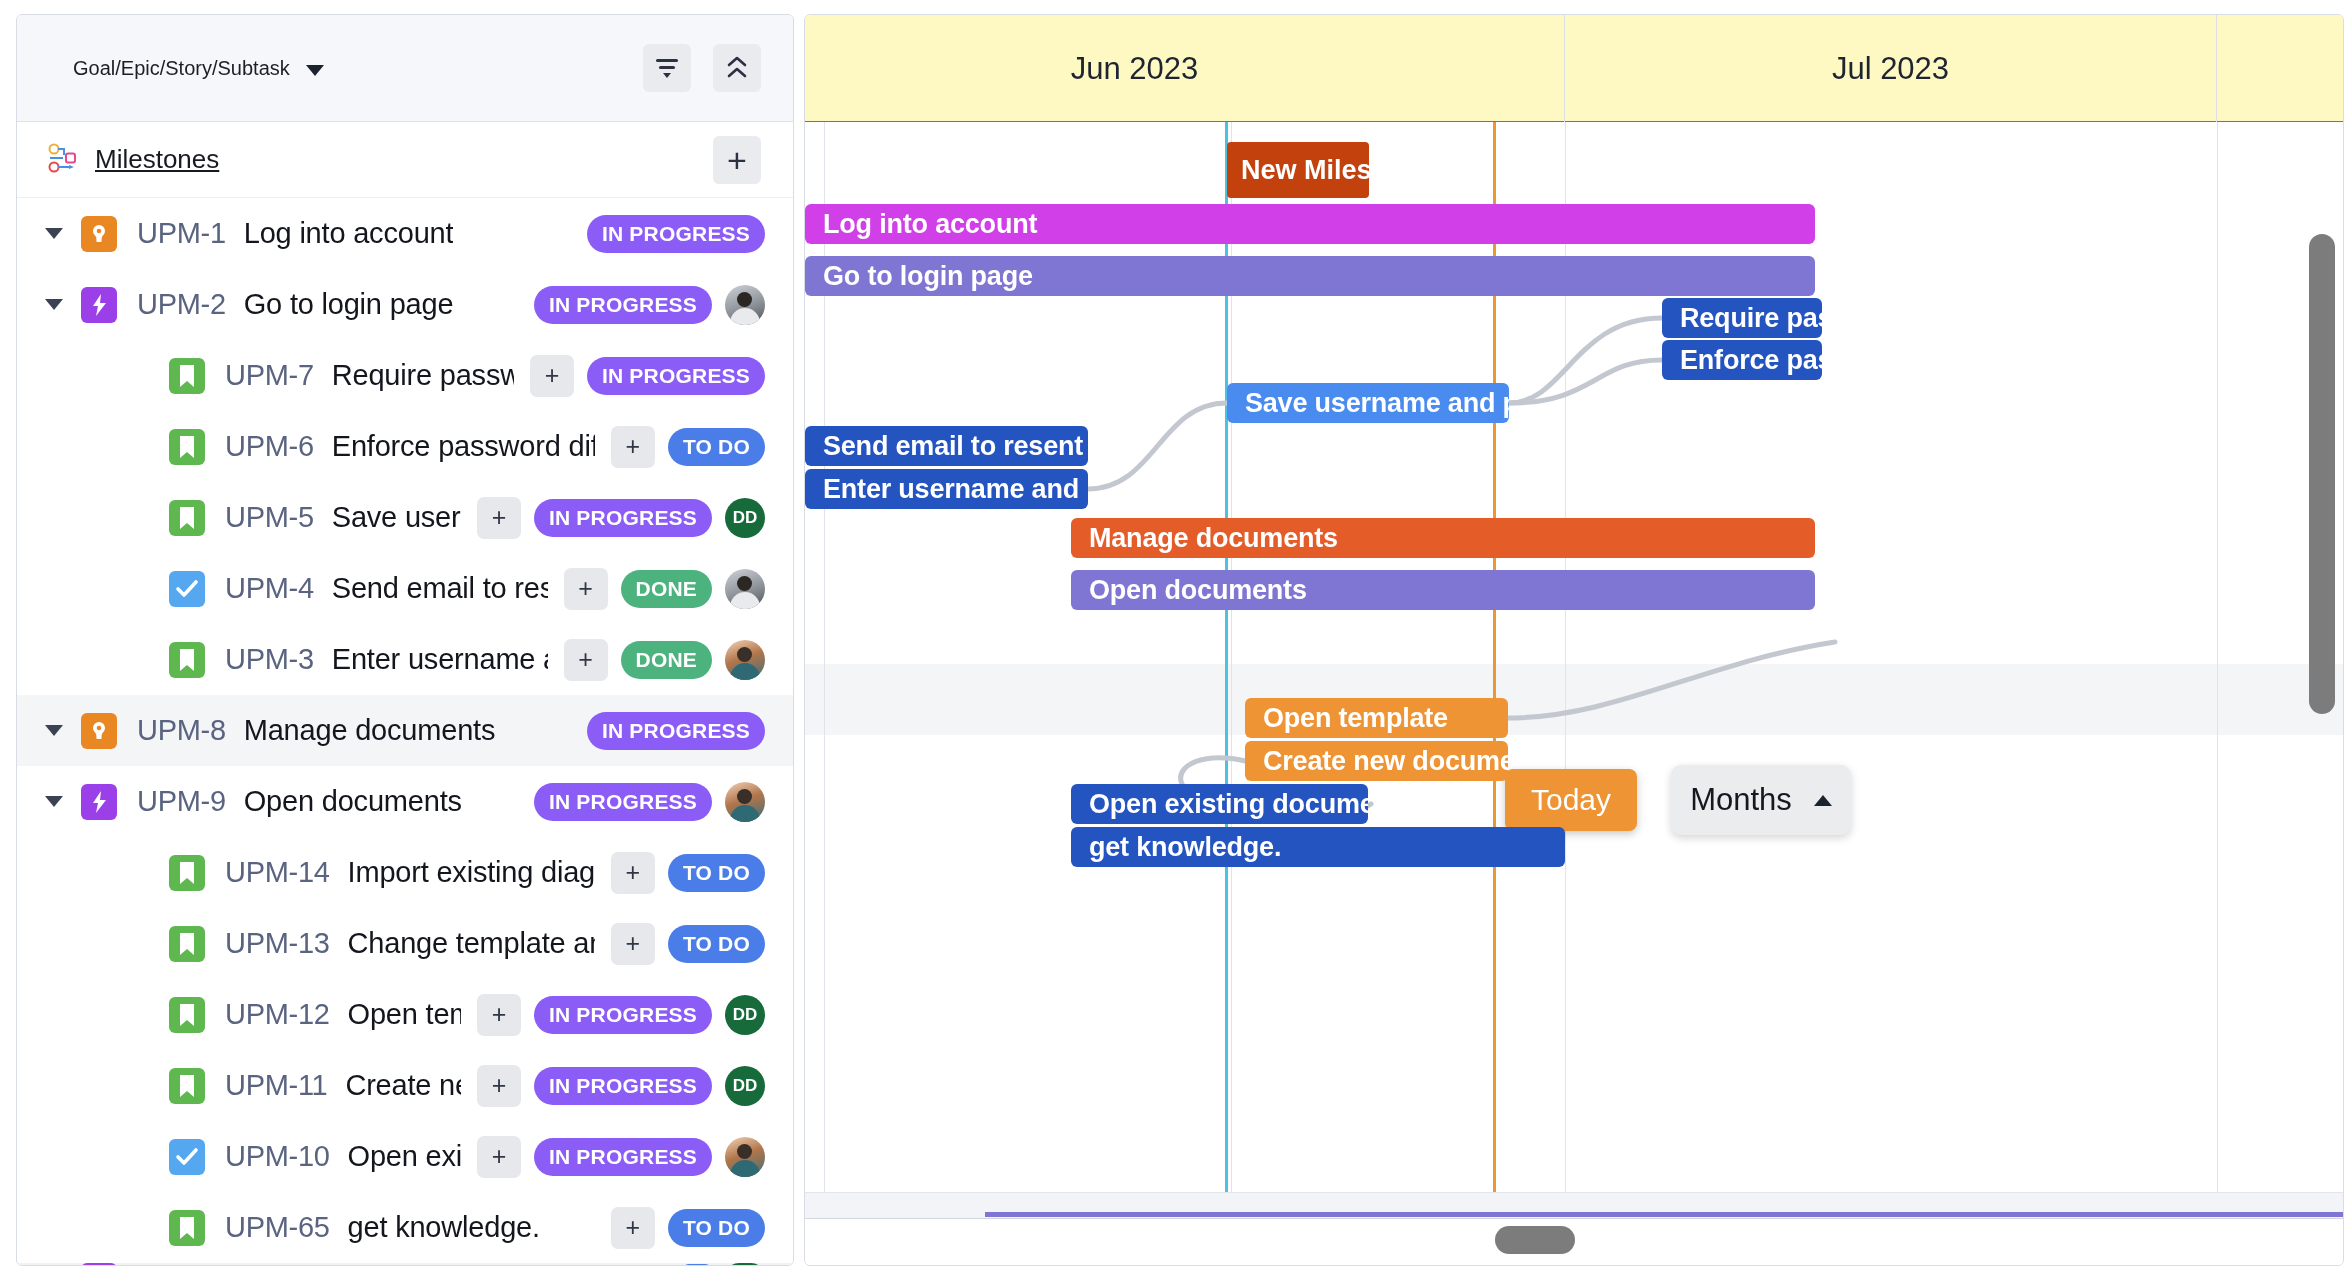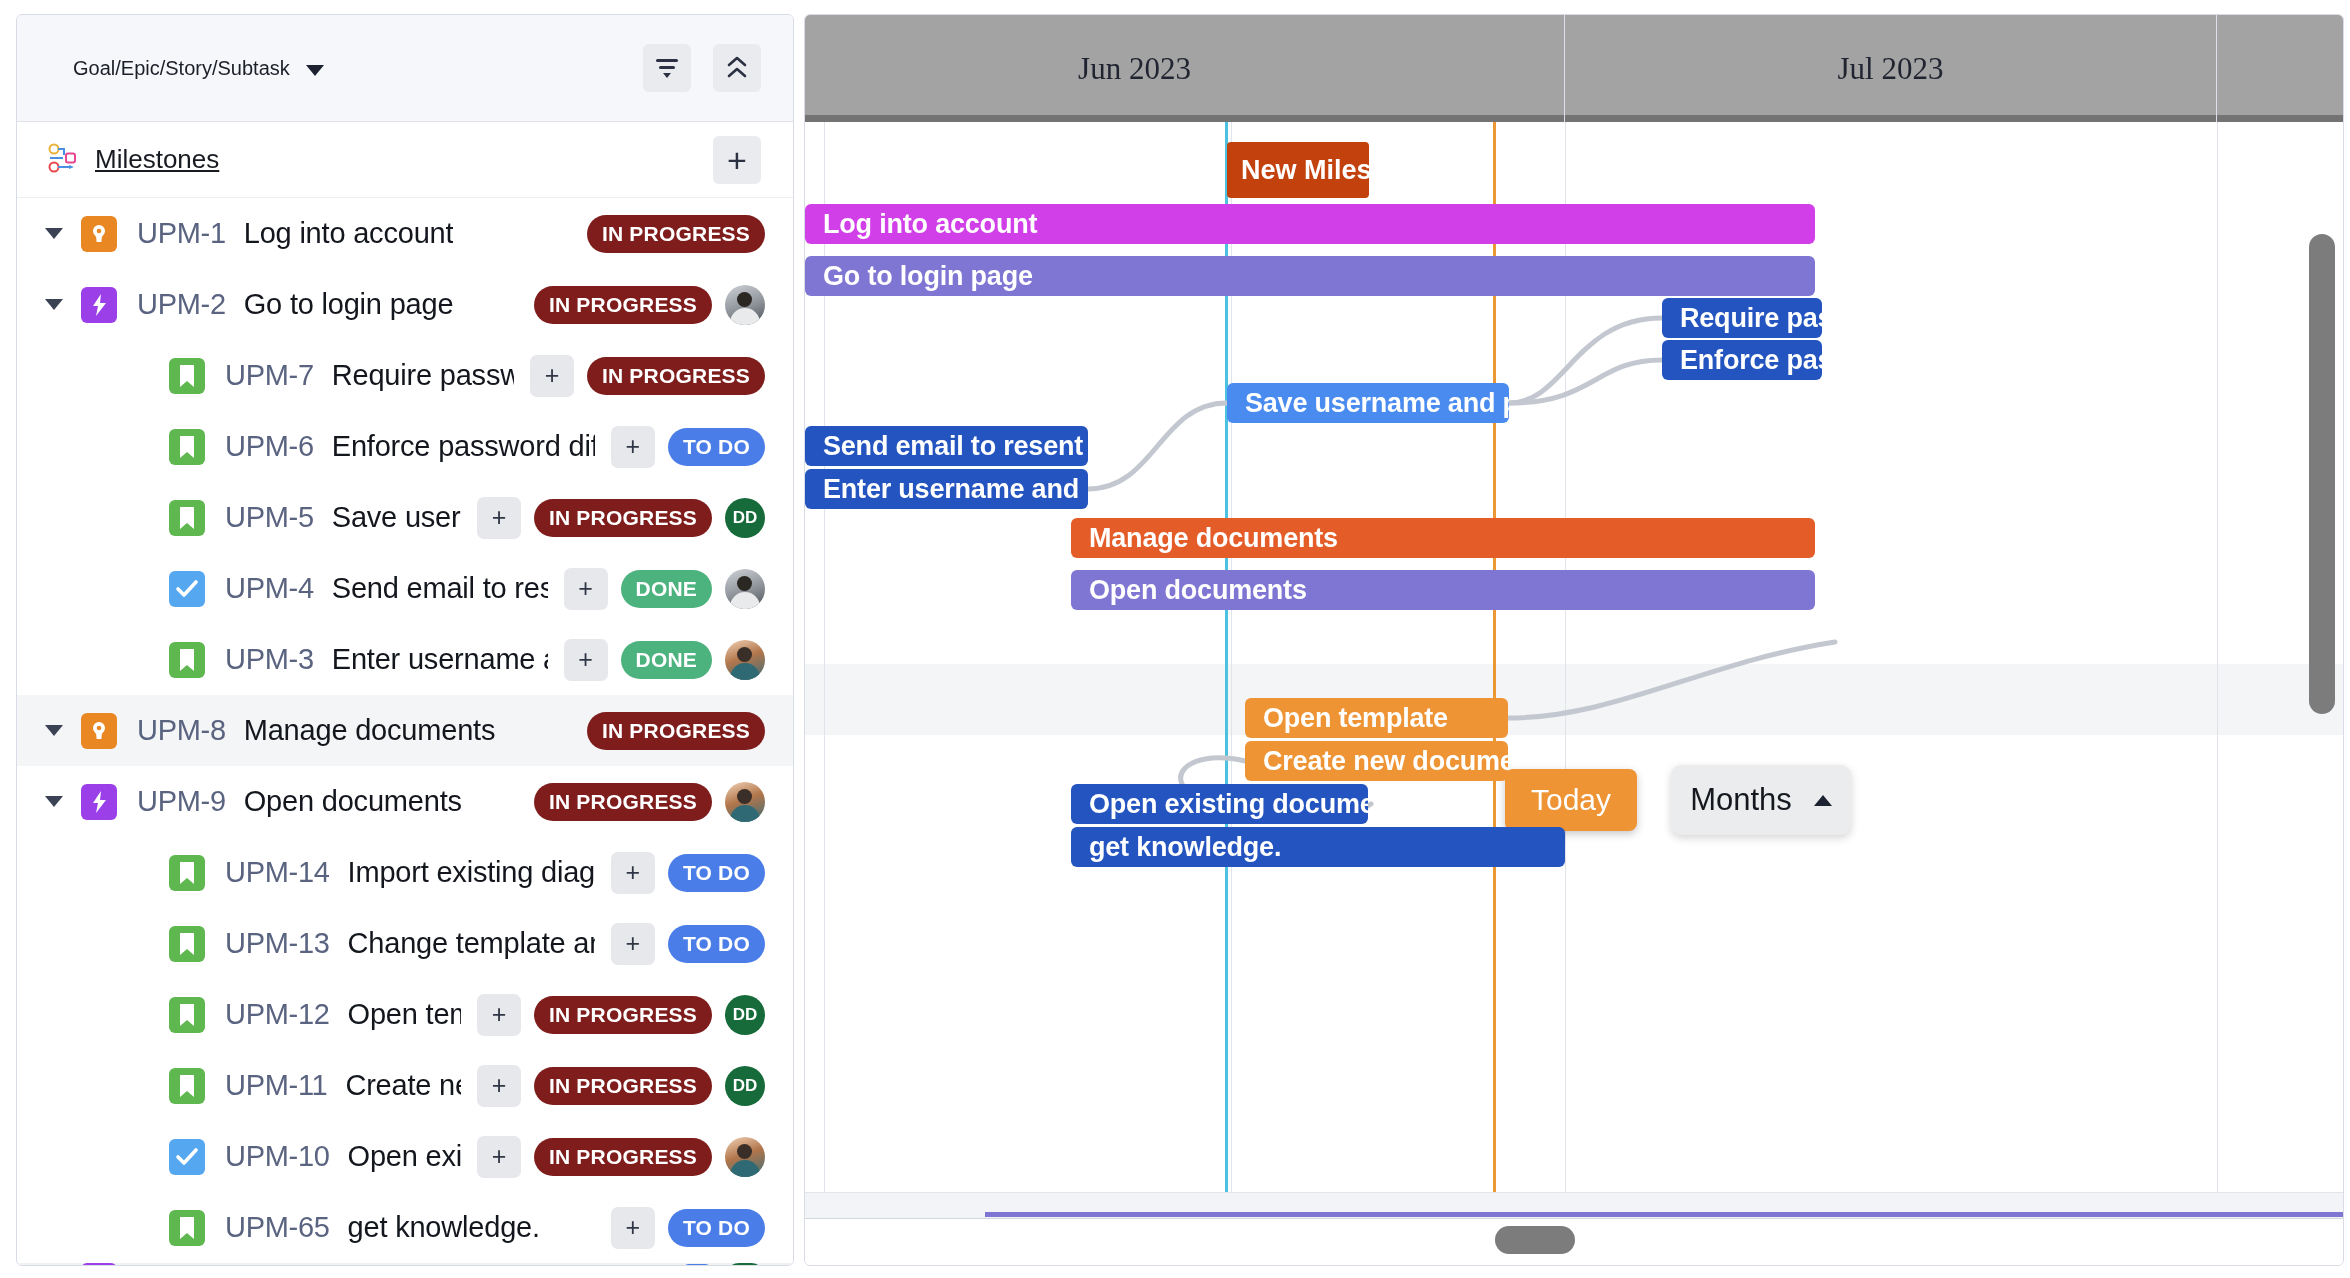--- a/index.html
+++ b/index.html
@@ -140,21 +140,21 @@
     font-size: 25px; line-height: 1; font-weight: 300;
     display: flex; align-items: center; justify-content: center;
     cursor: pointer;
   }
   .status-pill {
     height: 38px; border-radius: 19px; padding: 0 15px;
     display: flex; align-items: center; justify-content: center;
     font-size: 21px; font-weight: bold; color: #ffffff;
     white-space: nowrap; letter-spacing: 0.2px;
   }
-  .status-pill.inprogress { background: #7f1d1d; }
+  .status-pill.inprogress { background: #8b5cf6; }
   .status-pill.todo { background: #4a7de8; }
   .status-pill.done { background: #4cb27e; }
 
   .avatar {
     width: 40px; height: 40px; border-radius: 50%;
     flex: none; overflow: hidden; position: relative;
     display: flex; align-items: center; justify-content: center;
     font-size: 17px; font-weight: bold; color: #ffffff;
   }
   .avatar.dd { background: #176b3a; }
@@ -187,24 +187,23 @@
     width: 1540px;
     height: 1252px;
     background: #ffffff;
     border: 1px solid #d8dce4;
     border-radius: 6px;
     overflow: hidden;
     flex: none;
   }
   #timeline-header {
     height: 107px;
-    background: #a3a3a3;
-    border-bottom: 7px solid #737373;
+    background: #fef9c3;
+    border-bottom: 1px solid #737373;
     position: relative;
-    font-family: Liberation Serif, serif;
   }
   .month-cell {
     position: absolute; top: 0; height: 107px;
     display: flex; align-items: center; justify-content: center;
     font-size: 31px; color: #1f2430;
     border-right: 1px solid #dcdfe6;
   }
   #timeline-body {
     position: relative;
     height: 1097px;

